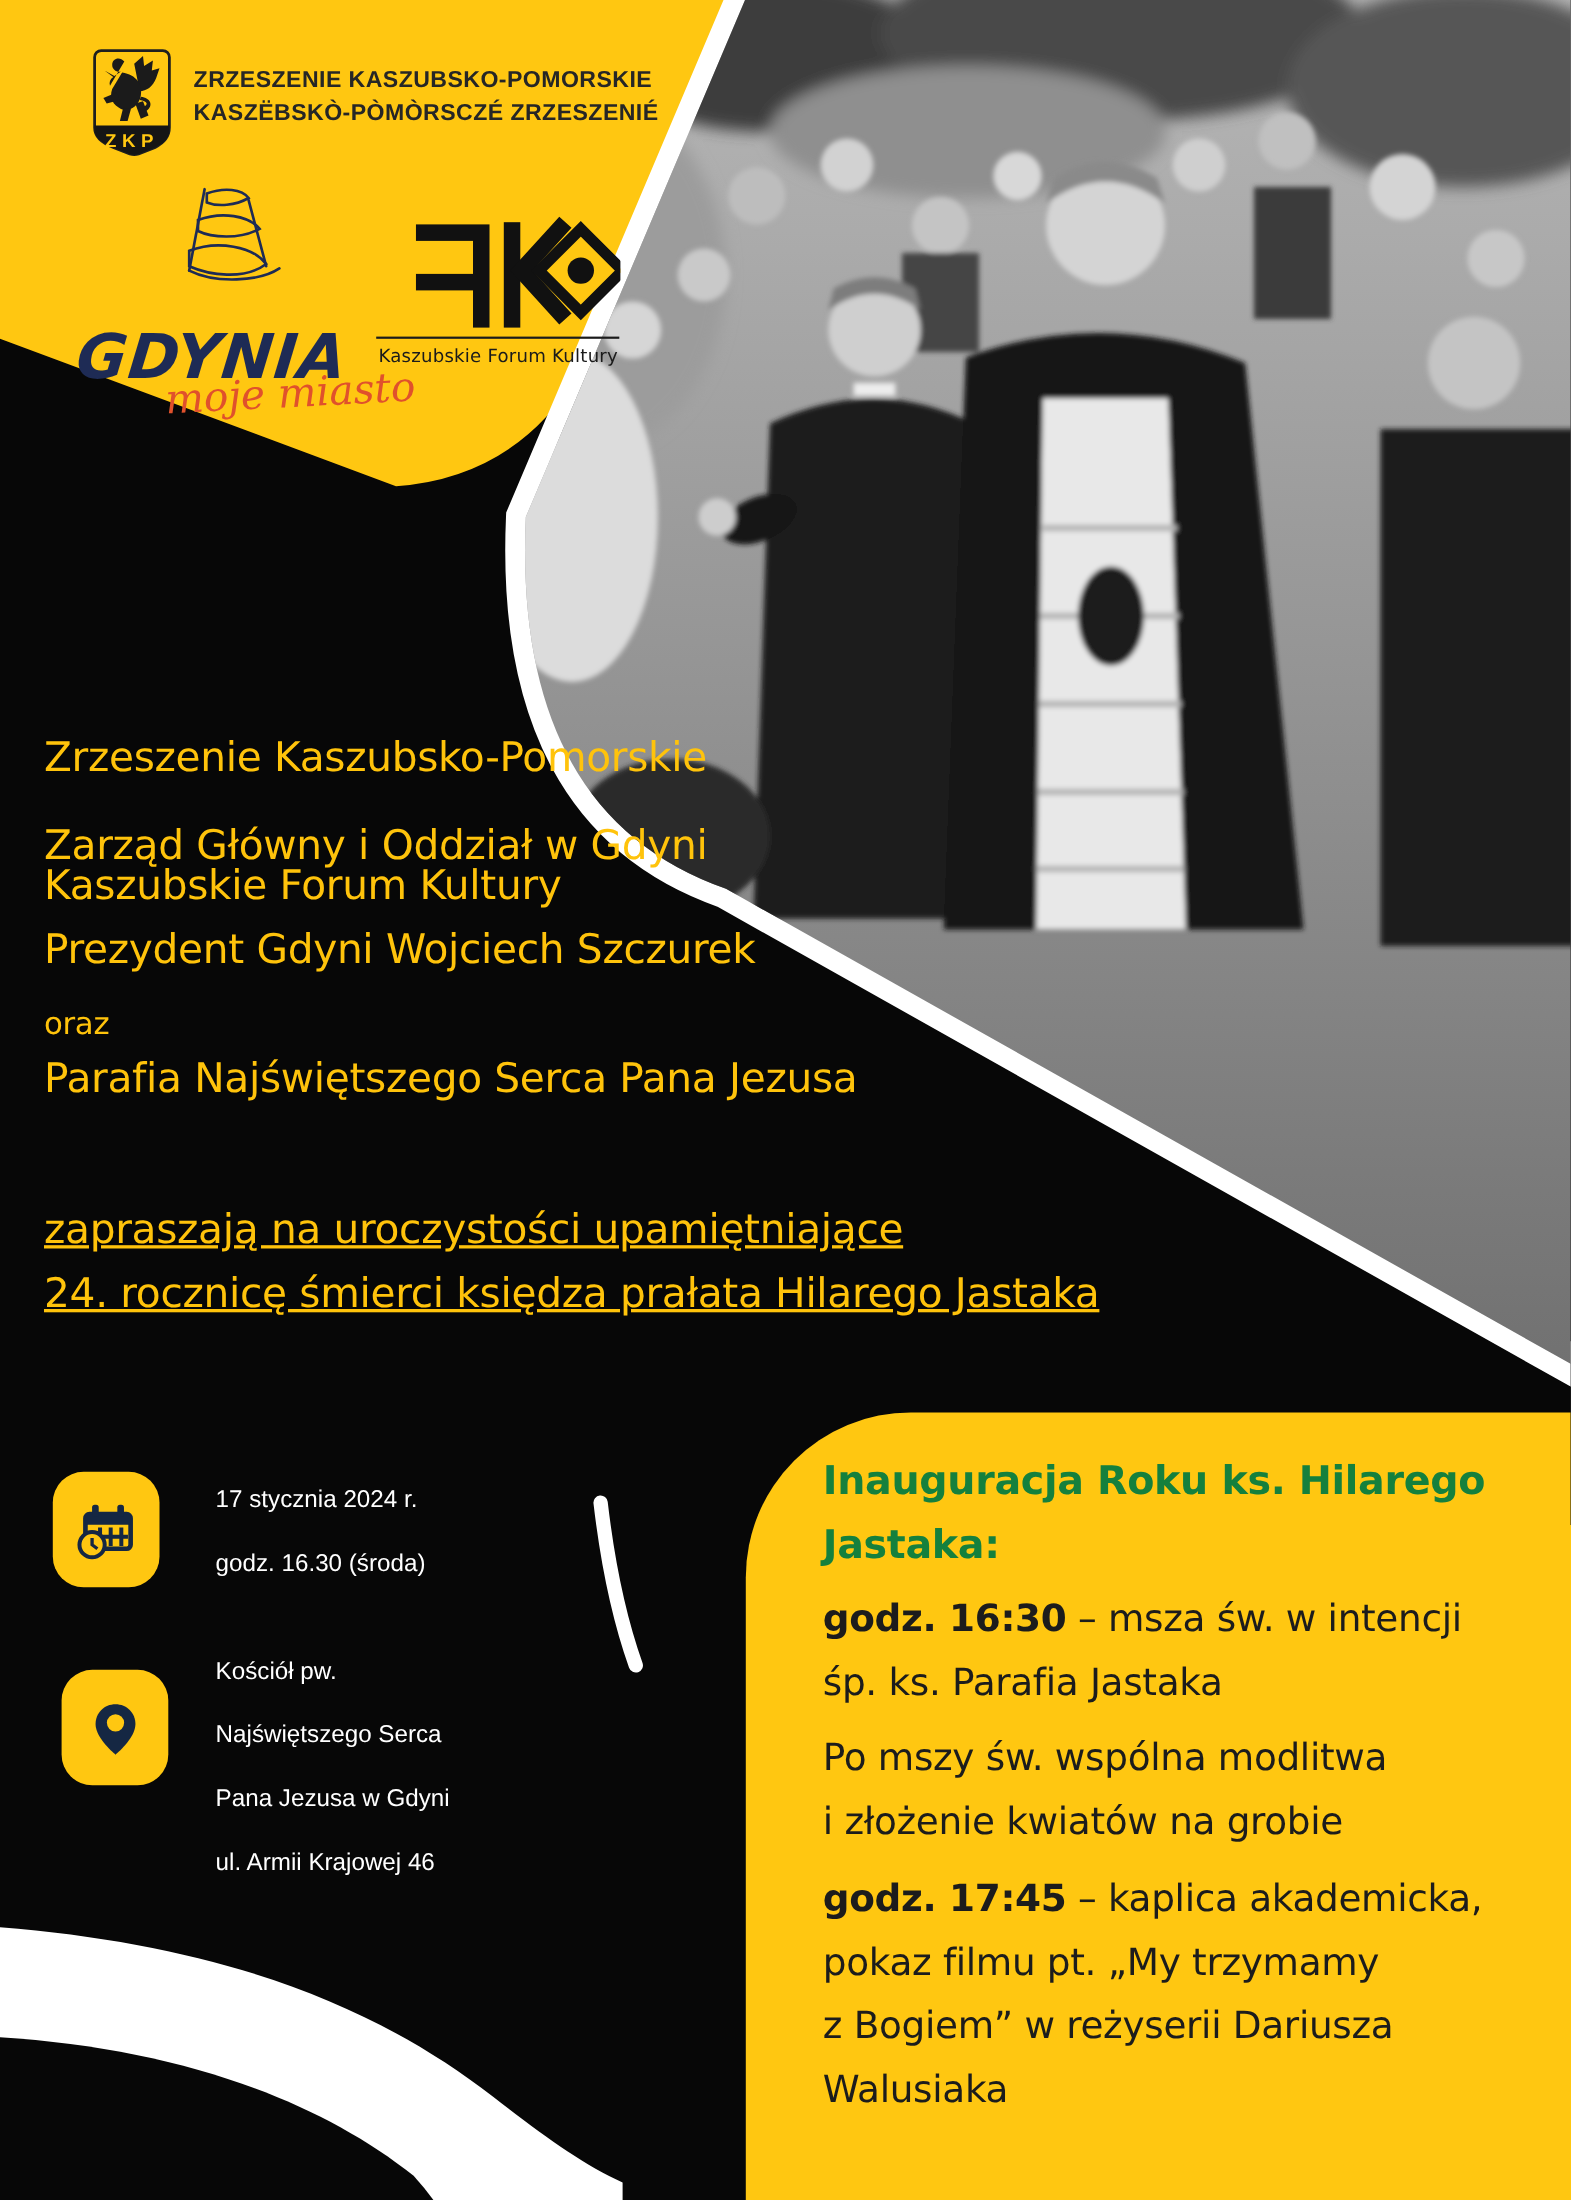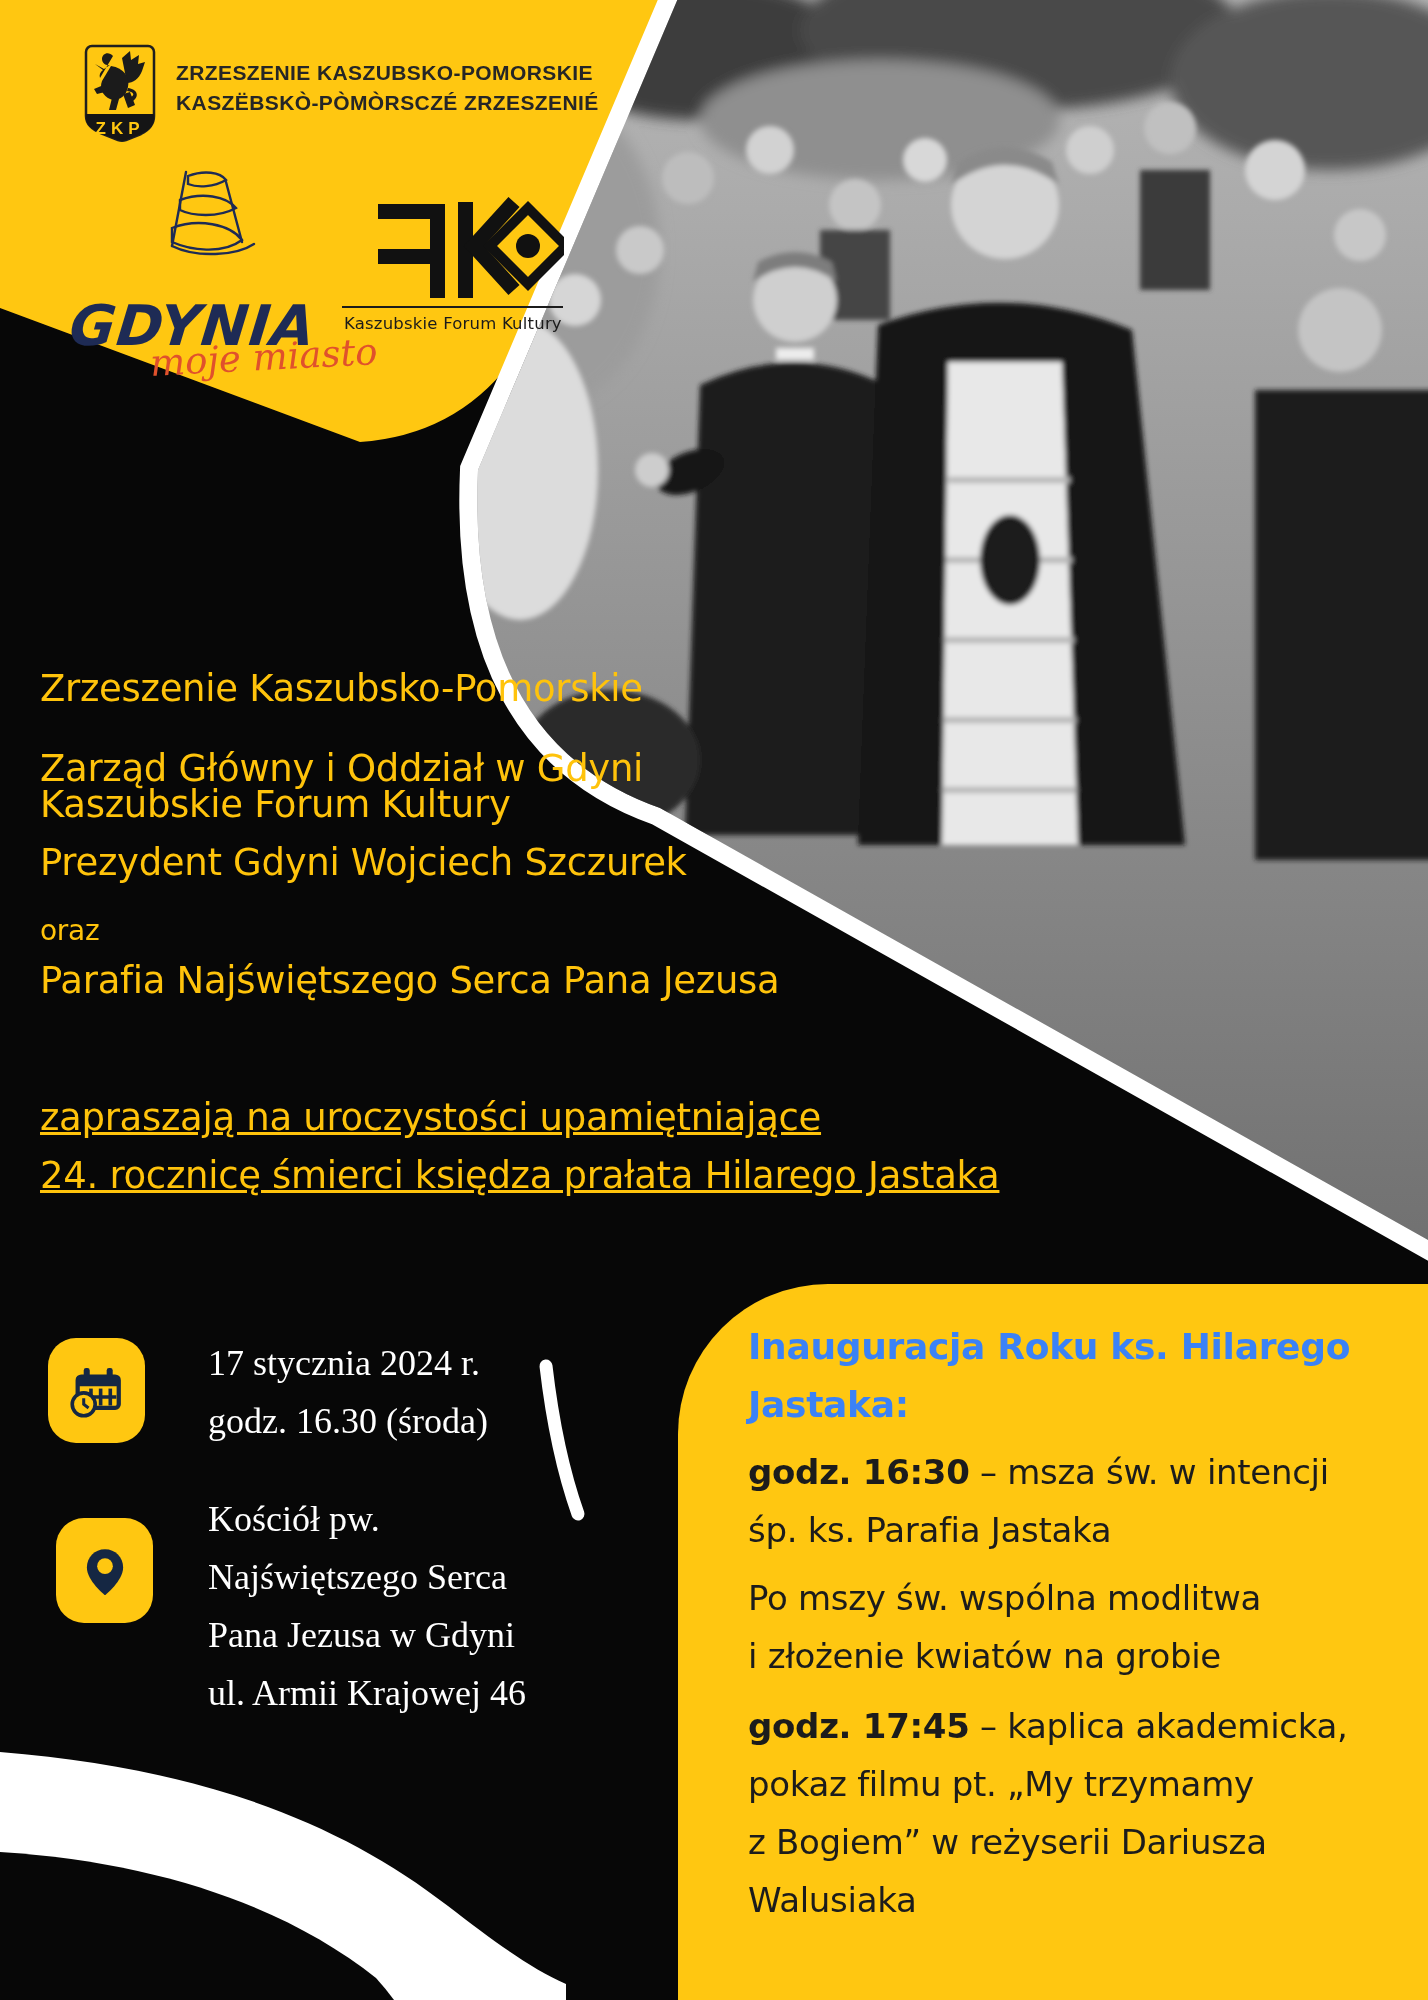--- a/index.html
+++ b/index.html
@@ -19,28 +19,28 @@
   .fk-caption{position:absolute;left:344px;top:314px;width:230px;color:#1b1b1b;
               font-size:16.5px;letter-spacing:.2px;}
   
   .org-line{position:absolute;left:40px;color:#FFC30B;font-size:37px;line-height:58px;
             letter-spacing:-.3px;white-space:nowrap;}
   .org-small{font-size:28px;}
   
   .inv-line{position:absolute;left:40px;color:#FFC30B;font-size:37px;white-space:nowrap;
             letter-spacing:-.3px;text-decoration:underline;}
   
-  .det{position:absolute;left:208px;color:#fff;font-family:Liberation Serif, serif;
-       font-size:36px;line-height:58px;white-space:nowrap;}
+  .det{position:absolute;left:196px;color:#fff;font-family:Liberation Sans, sans-serif;
+       font-size:22px;line-height:58px;white-space:nowrap;}
   .icon-tile{position:absolute;width:97px;height:105px;background:#FFC711;border-radius:28px;
              display:flex;align-items:center;justify-content:center;}
   
   .panel{position:absolute;left:678px;top:1284px;width:750px;height:716px;background:#FFC711;
          border-top-left-radius:150px;}
-  .p-head{position:absolute;left:748px;color:#3b82f6;font-size:36px;font-weight:700;
+  .p-head{position:absolute;left:748px;color:#15803d;font-size:36px;font-weight:700;
           white-space:nowrap;letter-spacing:-.3px;}
   .p-line{position:absolute;left:748px;color:#1C1C1C;font-size:34px;white-space:nowrap;
           letter-spacing:-.3px;}
   .p-line b{font-weight:700;}
 </style>
 </head>
 <body>
 
 <div class="page">
 

